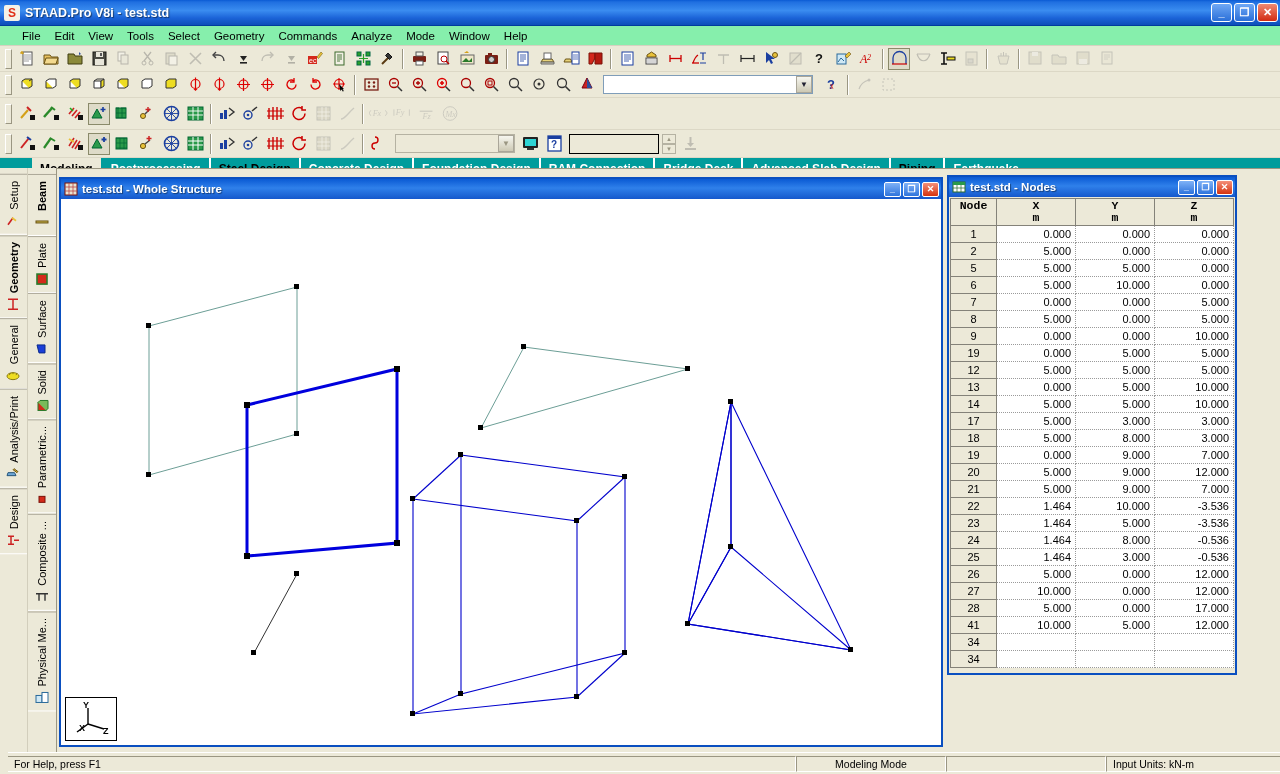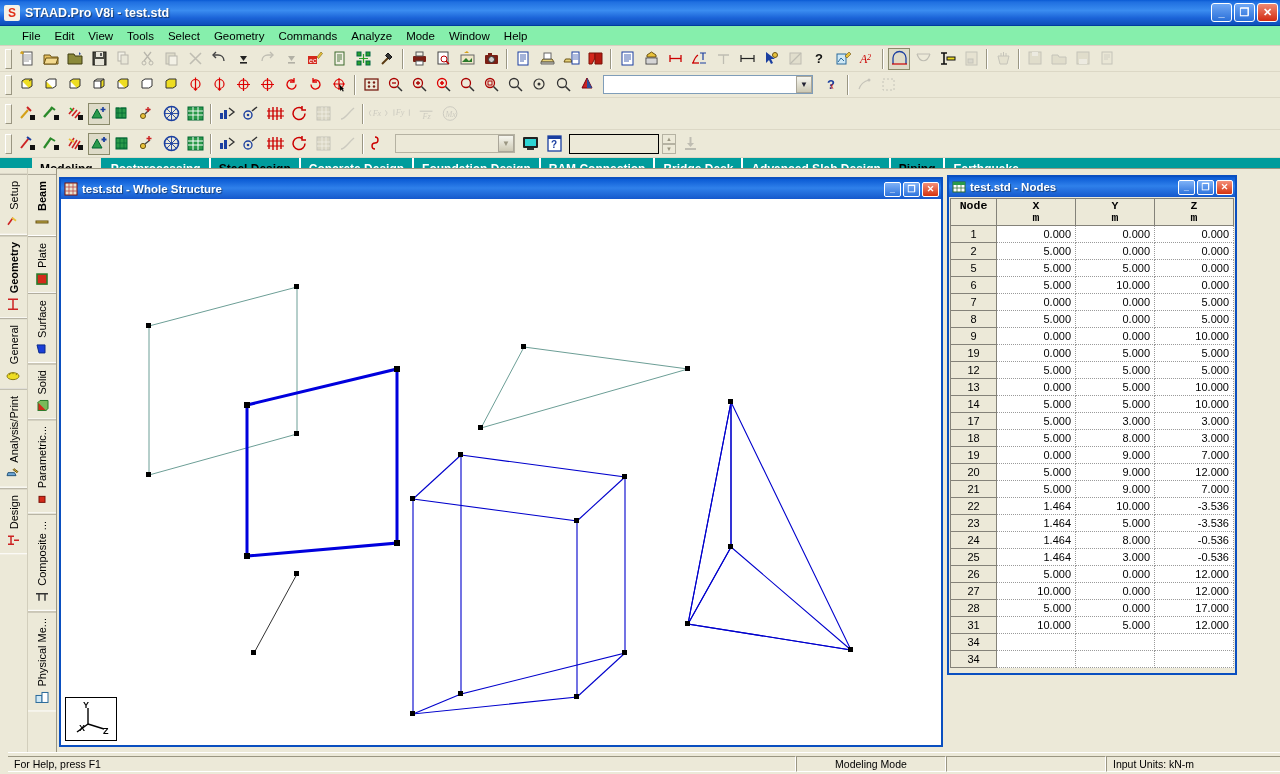--- a/index.html
+++ b/index.html
@@ -1359,21 +1359,21 @@
                   <td class="val">0.000</td>
                   <td class="val">12.000</td>
                 </tr>
                 <tr>
                   <td class="idx">28</td>
                   <td class="val">5.000</td>
                   <td class="val">0.000</td>
                   <td class="val">17.000</td>
                 </tr>
                 <tr>
-                  <td class="idx">31</td>
+                  <td class="idx">41</td>
                   <td class="val">10.000</td>
                   <td class="val">5.000</td>
                   <td class="val">12.000</td>
                 </tr>
                 <tr>
                   <td class="idx">34</td>
                   <td class="val"></td>
                   <td class="val"></td>
                   <td class="val"></td>
                 </tr>

